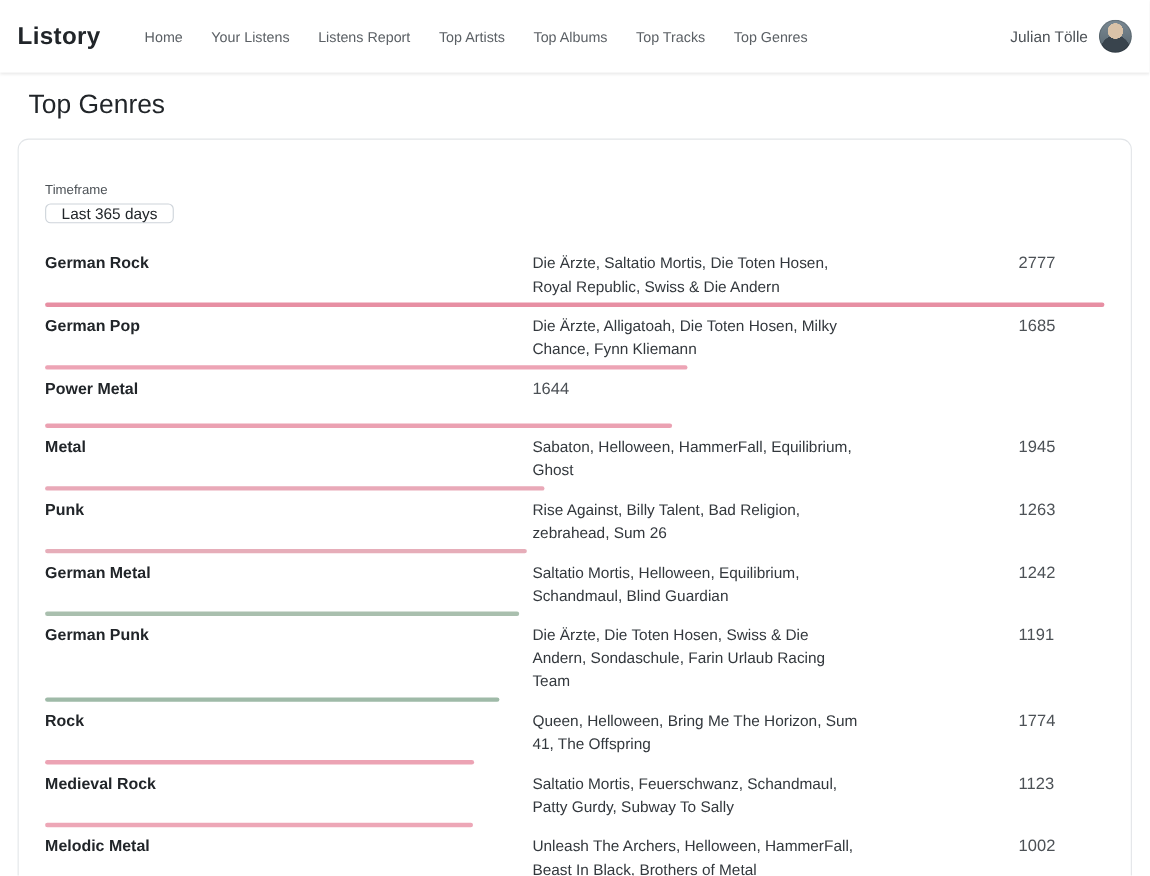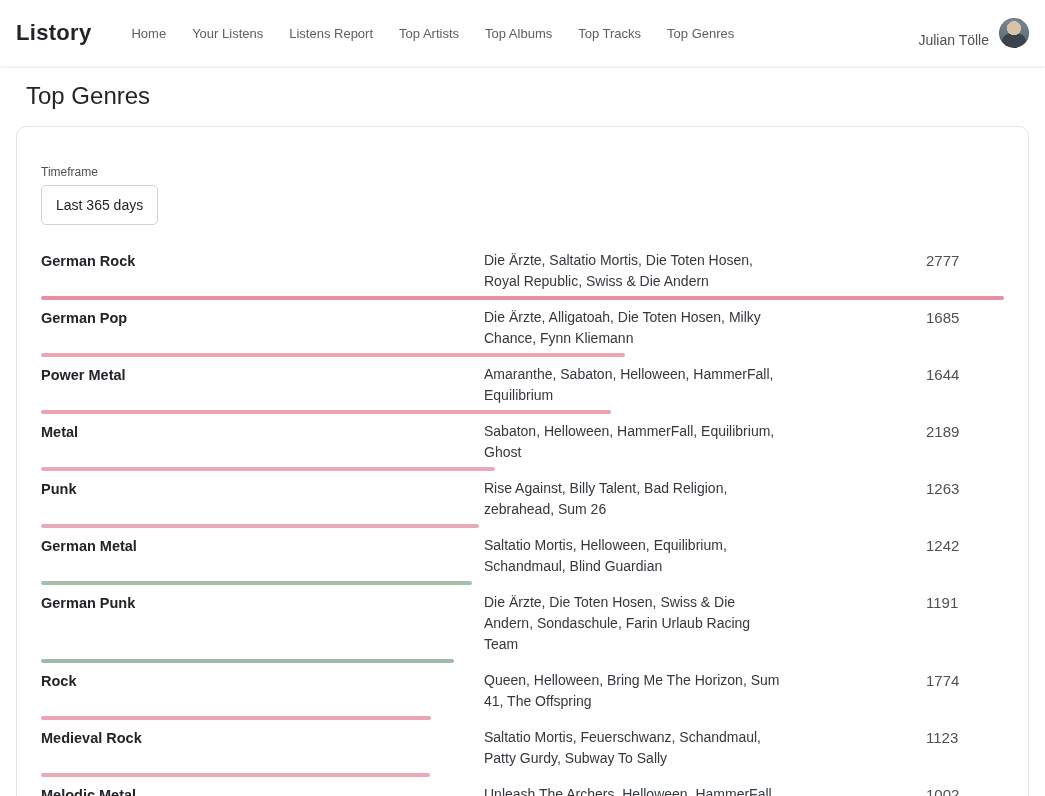--- a/index.html
+++ b/index.html
@@ -18,21 +18,21 @@
     position:relative; z-index:5;
   }
   .brand {
     font-size:22px; font-weight:800; letter-spacing:.3px;
     color:#212529; margin-right:40px; cursor:pointer; white-space:nowrap;text-align:center;
   }
   .nav-links { display:flex; align-items:center; gap:26px; }
   .nav-link {
     font-size:13px; color:#5b6065; cursor:pointer; white-space:nowrap;
   }
-  .nav-right { margin-left:auto; display:flex; align-items:flex-end; gap:10px; }
+  .nav-right { margin-left:auto; display:flex; align-items:center; gap:10px; }
   .user-name { font-size:14px; color:#4c5156; cursor:pointer; white-space:nowrap; }
   .avatar {
     width:30px; height:30px; border-radius:50%;
     cursor:pointer; flex:0 0 auto;
     background:
       radial-gradient(circle at 50% 34%, #d9c2a8 0 28%, rgba(0,0,0,0) 29%),
       radial-gradient(circle at 50% 92%, #39444d 0 42%, rgba(0,0,0,0) 43%),
       linear-gradient(#7b8a94, #55636c);
     box-shadow: inset 0 0 0 1px rgba(0,0,0,.15);
   }
@@ -51,21 +51,21 @@
     padding:22px 24px 24px;
     min-height:720px;
   }
 
   .tf-label { font-size:12px; color:#4c5156; margin-bottom:6px;margin-top:16px; }
   .tf-button {
     display:inline-block;
     font-size:14px; color:#212529;
     background:#fff;
     border:1px solid #ced4da; border-radius:5px;
-    padding:11px 14px;
+    padding:0 14px;
     cursor:pointer;
   }
 
   
   .genre-list { margin-top:20px; }
   .genre-row {
     position:relative;
     display:grid;
     grid-template-columns:443px 442px 1fr;
     padding:5px 0 10px;
@@ -123,28 +123,27 @@
     <div class="genre-bar" style="width: 100%; background: rgb(231, 143, 163);"></div>
   </div>
         <div class="genre-row">
     <div class="genre-name">German Pop</div>
     <div class="genre-artists">Die Ärzte, Alligatoah, Die Toten Hosen, Milky Chance, Fynn Kliemann</div>
     <div class="genre-count">1685</div>
     <div class="genre-bar" style="width: 60.68%; background: rgb(237, 164, 181);"></div>
   </div>
         <div class="genre-row">
     <div class="genre-name">Power Metal</div>
-    <div class="genre-artists">Amaranthe, Sabaton, Helloween, HammerFall, Equilibrium</div>
     <div class="genre-count">1644</div>
     <div class="genre-bar" style="width: 59.2%; background: rgb(235, 161, 178);"></div>
   </div>
         <div class="genre-row">
     <div class="genre-name">Metal</div>
     <div class="genre-artists">Sabaton, Helloween, HammerFall, Equilibrium, Ghost</div>
-    <div class="genre-count">2189</div>
+    <div class="genre-count">1945</div>
     <div class="genre-bar" style="width: 47.1%; background: rgb(233, 169, 184);"></div>
   </div>
         <div class="genre-row">
     <div class="genre-name">Punk</div>
     <div class="genre-artists">Rise Against, Billy Talent, Bad Religion, zebrahead, Sum 26</div>
     <div class="genre-count">1263</div>
     <div class="genre-bar" style="width: 45.48%; background: rgb(230, 173, 185);"></div>
   </div>
         <div class="genre-row">
     <div class="genre-name">German Metal</div>

